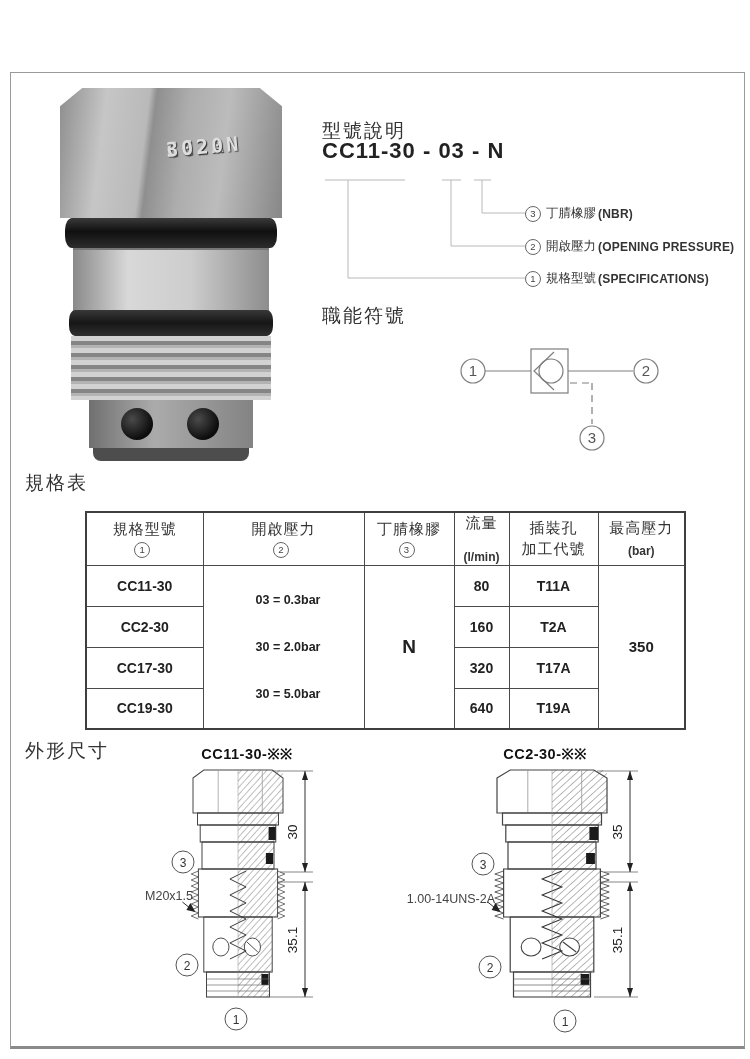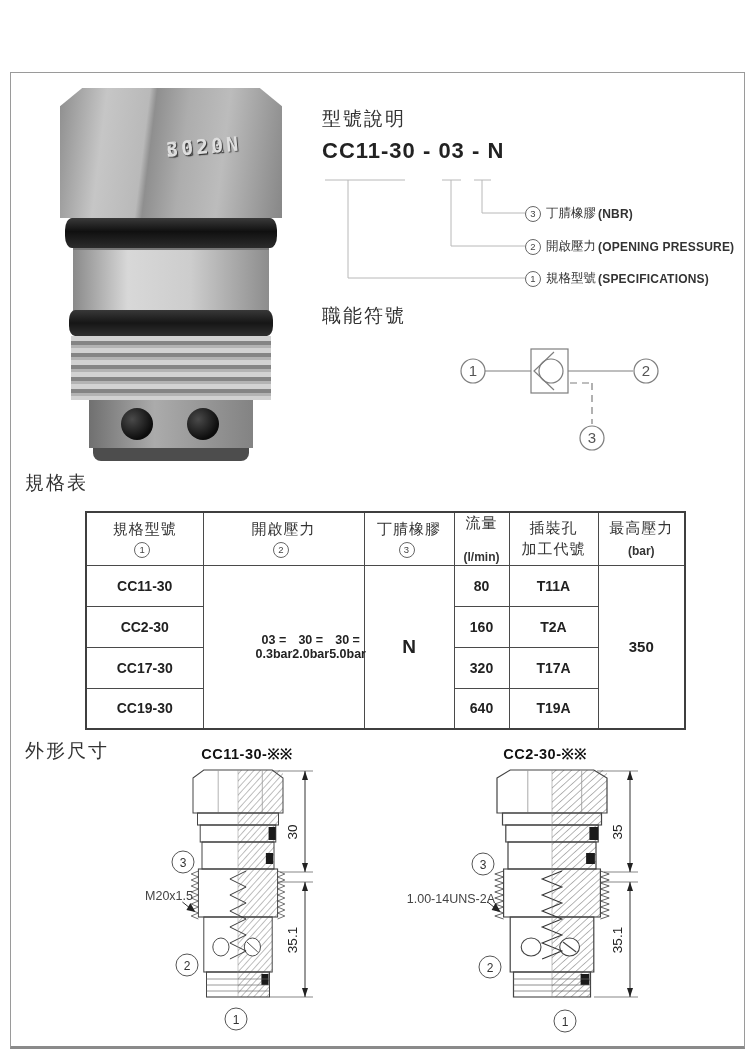--- a/index.html
+++ b/index.html
@@ -58,21 +58,21 @@
   table.spec{position:absolute;left:85px;top:511px;width:599px;border-collapse:collapse;
     table-layout:fixed;border:2px solid #3f3f3f;}
   table.spec th,table.spec td{border:1px solid #4a4a4a;text-align:center;vertical-align:middle;
     padding:0;color:#222;}
   table.spec thead tr{height:53px;}
   table.spec tbody tr{height:41px;}
   .th-main{font-size:15px;letter-spacing:1px;font-weight:normal;color:#333;}
   .th-sub{font-size:11px;margin-top:3px;font-weight:normal;color:#333;}
   td.model,td.flow,td.cav{font-weight:bold;font-size:14px;font-family:"Liberation Sans",sans-serif;}
   td.press{vertical-align:middle;}
-  .press-in{display:flex;flex-direction:row;justify-content:flex-start;row-gap:42px;
+  .press-in{display:flex;flex-direction:column;justify-content:flex-start;row-gap:33px;
     align-items:flex-start;padding-left:52px;height:100%;}
   .press-in span{font-size:12.5px;font-weight:bold;color:#222;}
   td.seal{font-size:19px;font-weight:bold;}
   td.maxp{font-size:15px;font-weight:bold;}
 
   
   .dwg{top:745px;}
   .dwg text{fill:#333;}
   .dwg .dwg-title{font-size:14.5px;font-weight:bold;fill:#111;letter-spacing:0.5px;}
   .dwg .dim-text{font-size:13.5px;fill:#222;}
@@ -98,21 +98,21 @@
     <div class="p-collar"></div>
     <div class="p-oring2"></div>
     <div class="p-ribs"></div>
     <div class="p-lower">
       <div class="p-hole" style="left:32px;top:8px;"></div>
       <div class="p-hole" style="left:98px;top:8px;"></div>
     </div>
     <div class="p-tip"></div>
   </div>
 
-  <div class="sec-h" style="left:322px;top:106px;">型號說明</div>
+  <div class="sec-h" style="left:322px;top:118px;">型號說明</div>
   <div class="model-code">CC11-30 - 03 - N</div>
 
   <svg class="leader-svg" style="left:320px;top:172px;" width="215" height="122" viewBox="0 0 215 122">
     <path d="M5 8 H85"></path>
       <path d="M122 8 H141"></path>
       <path d="M154 8 H171"></path>
     <path d="M162 8 V41 H205"></path>
     <path d="M131 8 V74 H205"></path>
     <path d="M28 8 V106 H205"></path>
   </svg>

